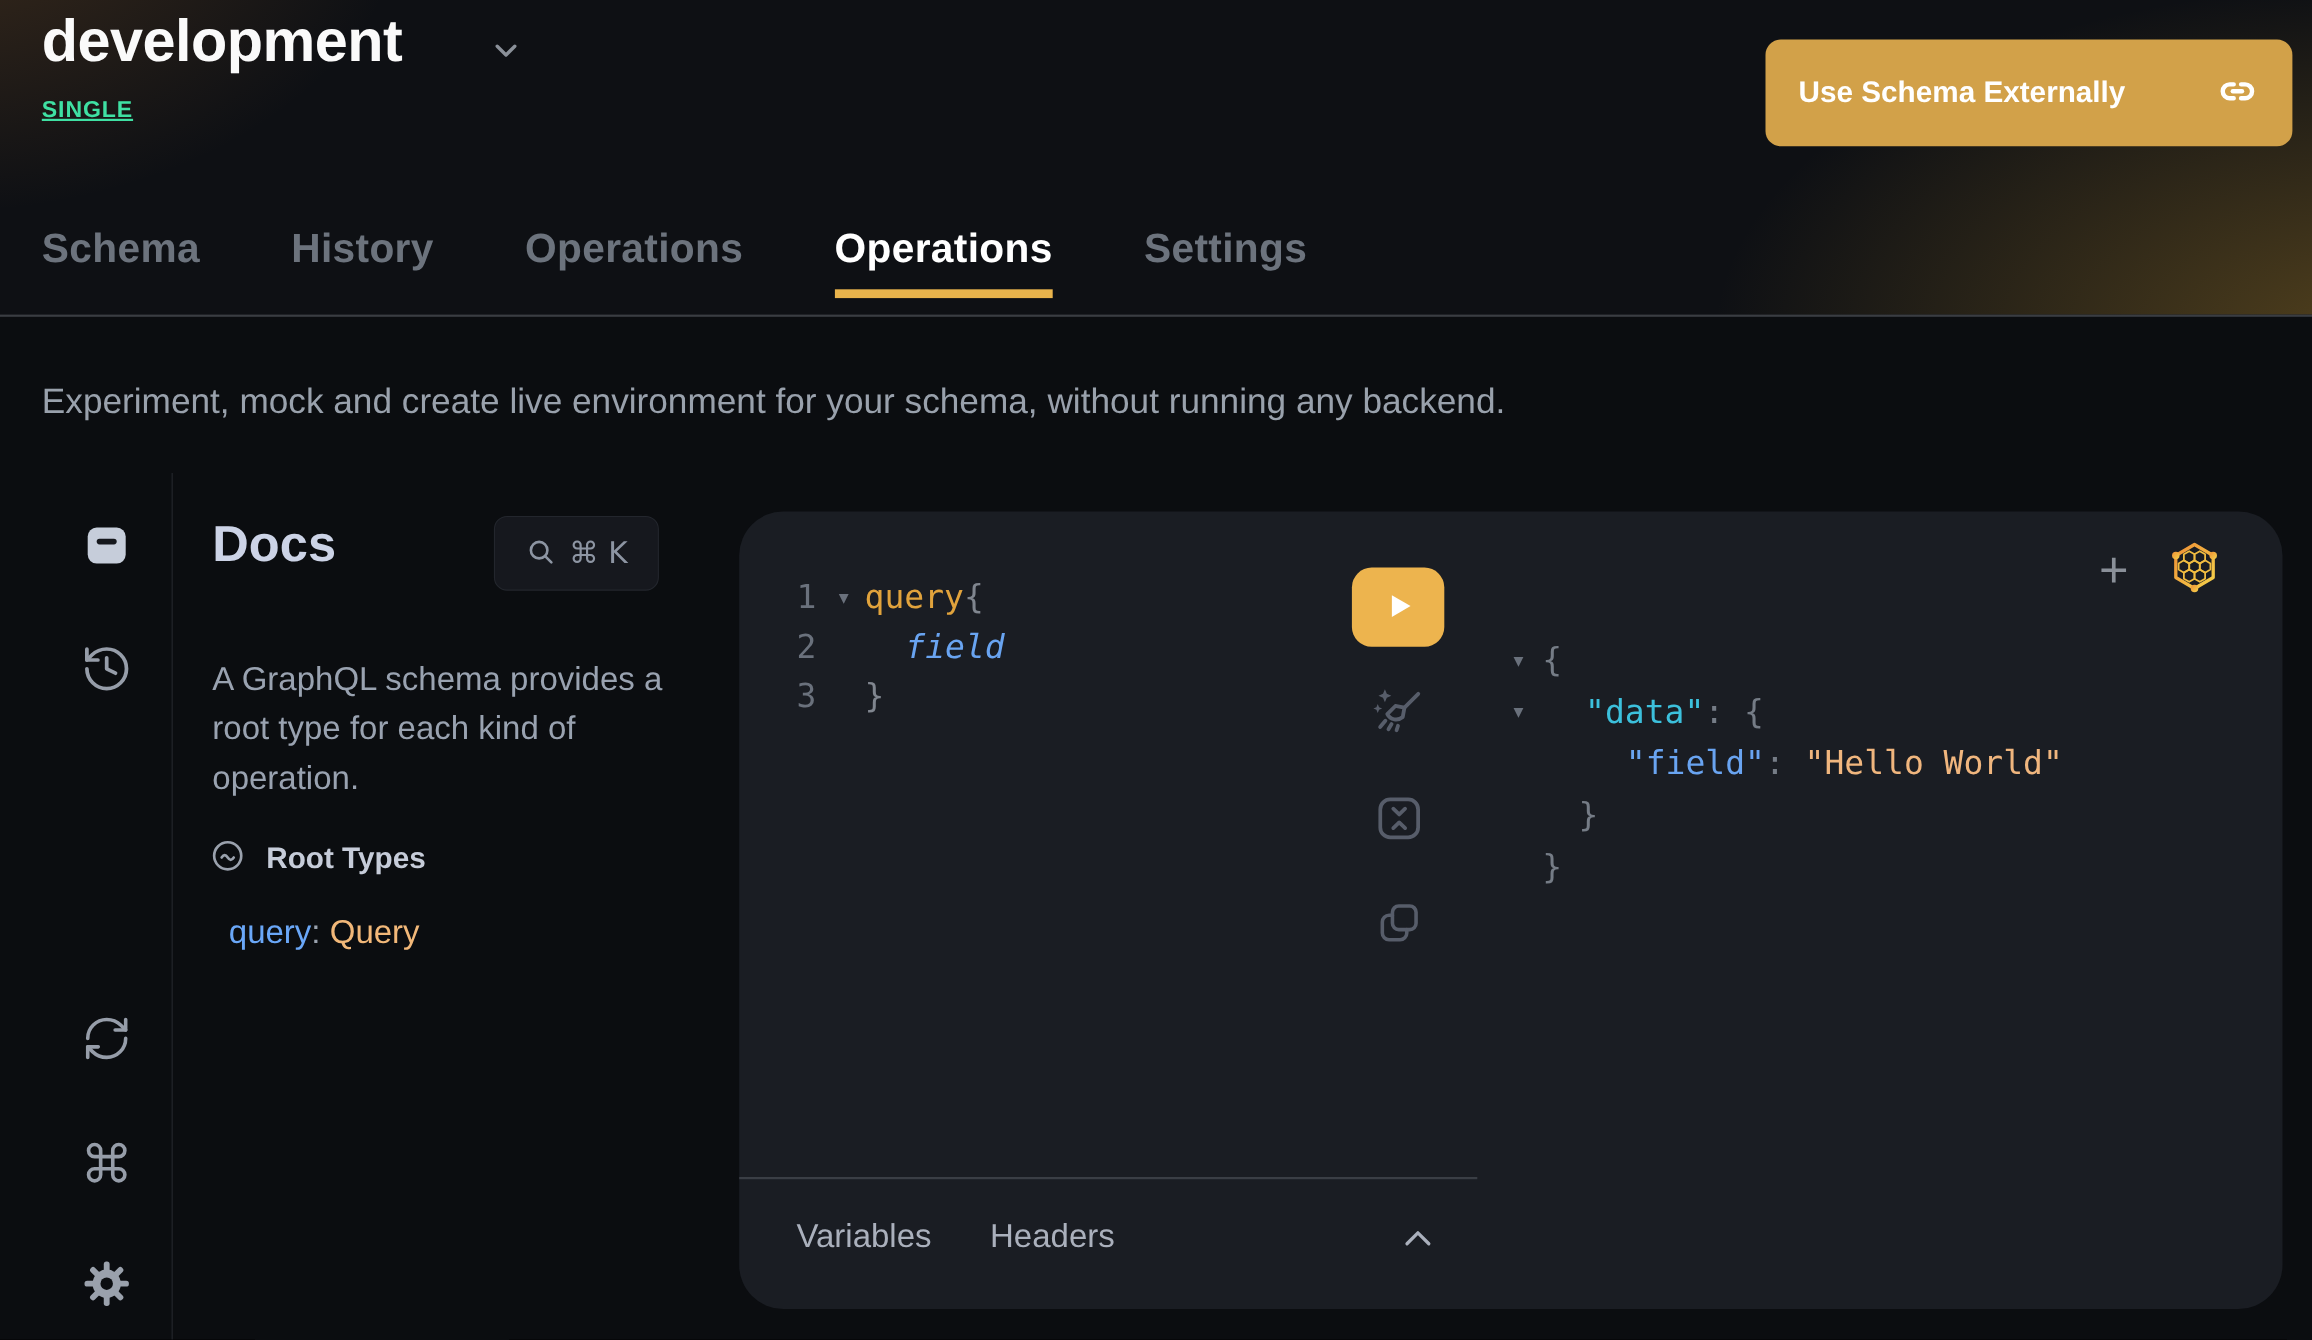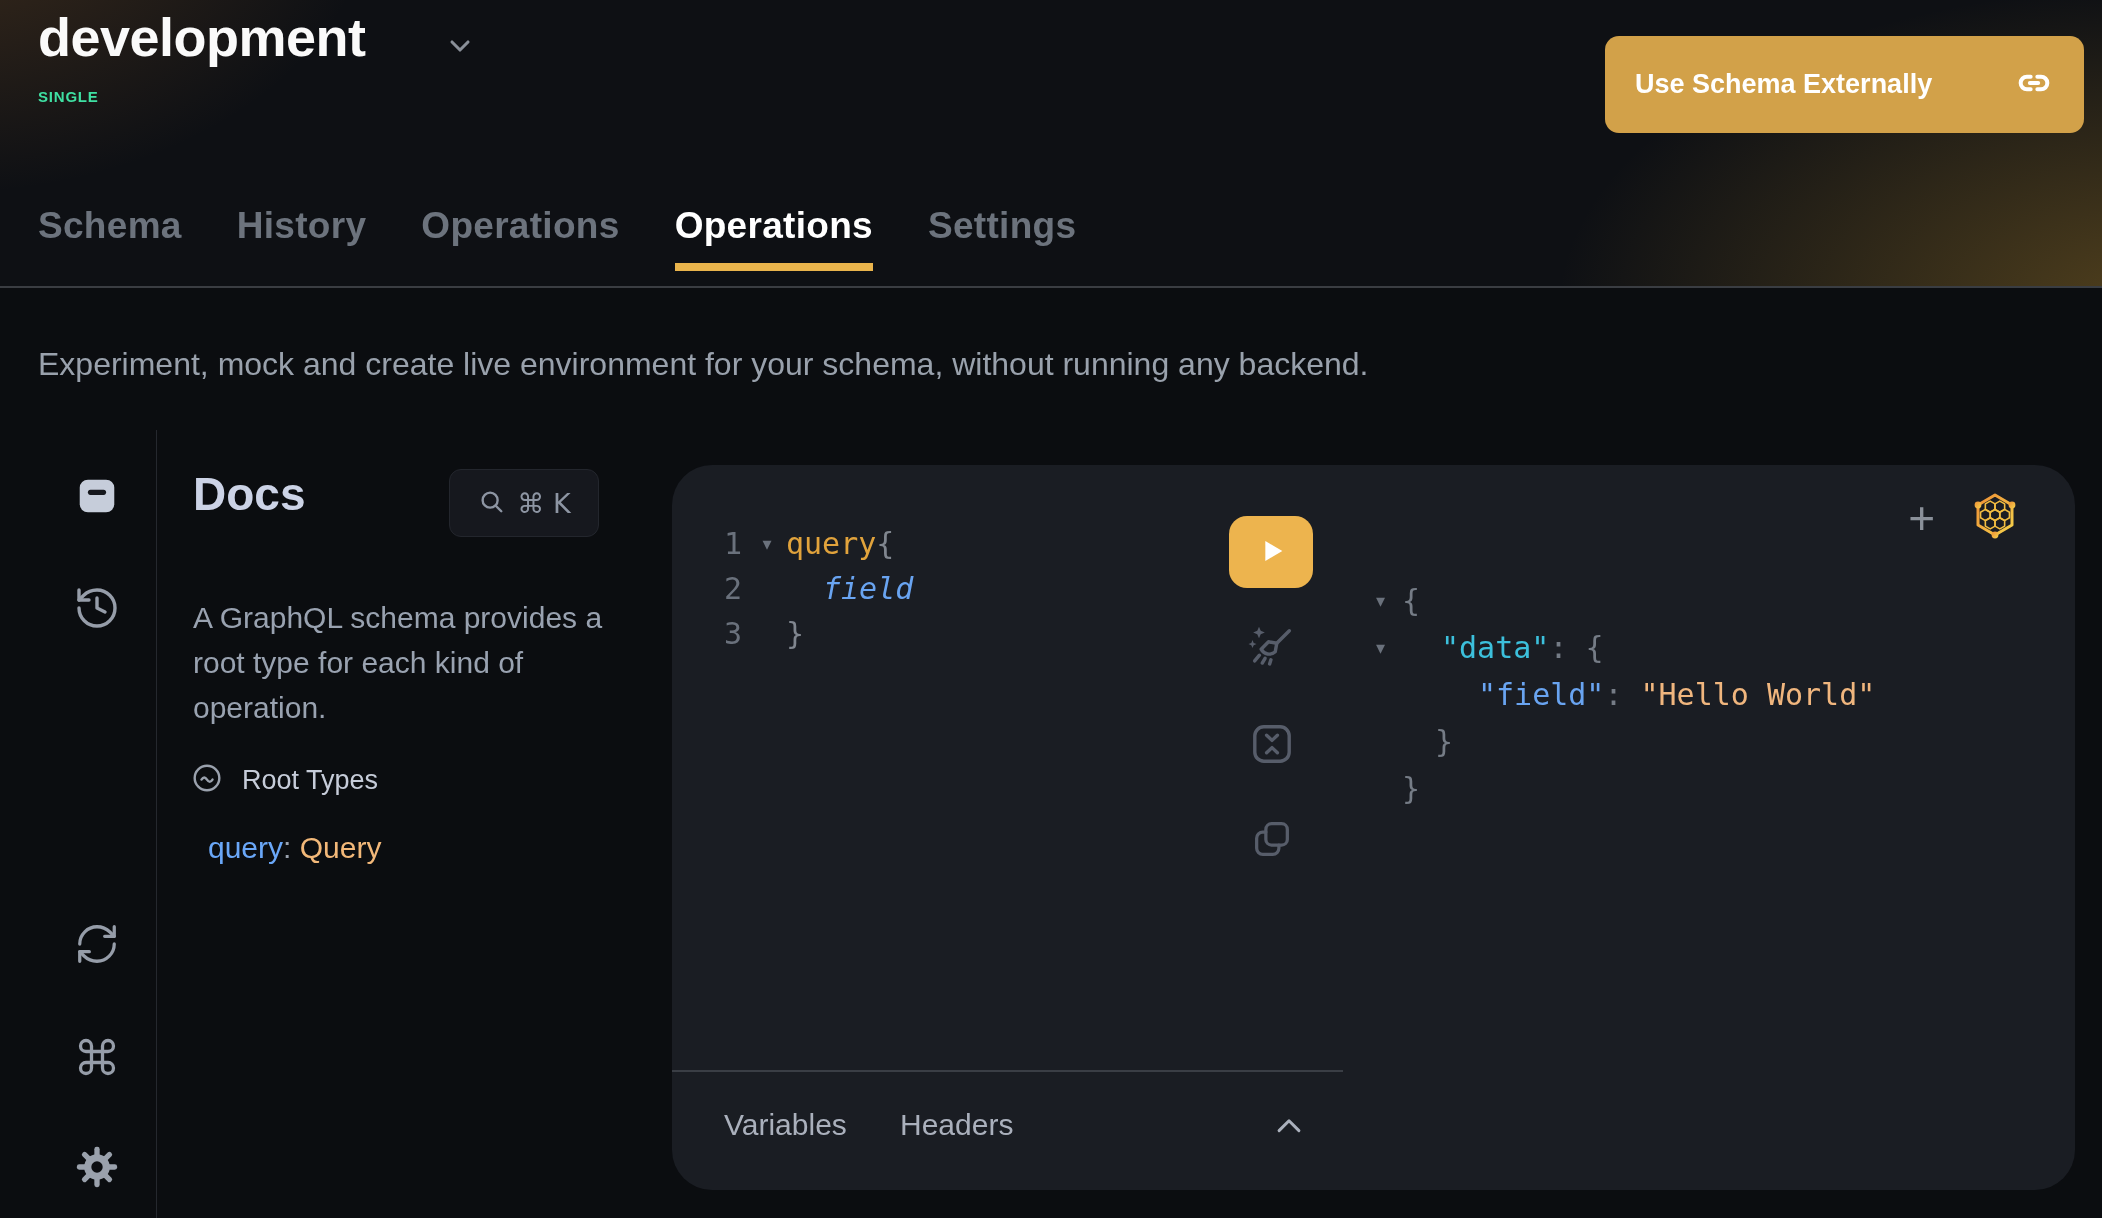--- a/index.html
+++ b/index.html
@@ -14,28 +14,28 @@
   .hdr {
     position:absolute; left:0; top:0; width:2102px; height:288px;
     background:
       radial-gradient(620px 420px at -60px -100px, rgba(150,98,44,0.35), rgba(150,98,44,0) 70%),
       radial-gradient(980px 520px at 103% 108%, rgba(164,124,40,0.45), rgba(164,124,40,0) 62%),
       #0e1014;
     border-bottom:2px solid #3a3d42;
   }
   .proj-title { position:absolute; left:38px; top:6px; font-size:54px; font-weight:800; letter-spacing:-0.5px; color:#fafafa; }
   .proj-chevron { position:absolute; left:444px; top:30px; }
-  .badge { position:absolute; left:38px; top:88px; font-size:15px; font-weight:700; letter-spacing:0.8px; color:#3fe0a3; }
+  .badge { position:absolute; left:38px; top:88px; font-size:21px; font-weight:700; letter-spacing:0.8px; color:#3fe0a3;text-decoration:underline; }
   .use-btn {
     position:absolute; left:1605px; top:36px; width:479px; height:97px;
     background:#d2a149; border:none; border-radius:14px; cursor:pointer;
     display:flex; align-items:center; justify-content:space-between; padding:0 30px;
   }
   .use-btn .lbl { font-size:27px; font-weight:700; color:#ffffff; }
-  .tabs { position:absolute; left:38px; top:205px; display:flex; gap:55px;justify-content:space-between; }
+  .tabs { position:absolute; left:38px; top:205px; display:flex; gap:83px;justify-content:space-between; }
   .tab { position:relative; font-size:37px; font-weight:700; color:#6c737d; padding-bottom:26px; cursor:pointer; letter-spacing:0.3px; }
   .tab.active { color:#ffffff; }
   .tab.active::after { content:""; position:absolute; left:0; right:0; bottom:2px; height:8px; background:#e9b44c; }
 
   .subtitle { position:absolute; left:38px; top:346px; font-size:32px; color:#99a1ac; }
 
   
   .content { position:absolute; left:0; top:425px; right:0; bottom:0; }
   .sidebar { position:absolute; left:0; top:5px; bottom:0; width:157px; border-right:1px solid #25282e; }
   .side-btn { position:absolute; left:71px; width:52px; height:52px; display:flex; align-items:center; justify-content:center; cursor:pointer; background:none; border:none; }
@@ -44,21 +44,21 @@
   .docs { position:absolute; left:157px; top:0; width:501px; bottom:0; }
   .docs-title { position:absolute; left:36px; top:42px; font-size:46px; font-weight:700; color:#ccd3e6; }
   .search-btn {
     position:absolute; left:292px; top:44px; width:150px; height:68px;
     background:#16181e; border:1px solid #23262d; border-radius:12px; cursor:pointer;
     display:flex; align-items:center; justify-content:center; gap:10px;
   }
   .search-shortcut { font-size:27px; color:#8d95a3; font-family:"DejaVu Sans", sans-serif; }
   .docs-desc { position:absolute; left:36px; top:170px; width:445px; font-size:30px; line-height:45px; color:#99a2b0; }
   .root-types { position:absolute; left:33px; top:336px; display:flex; align-items:center; gap:18px; }
-  .root-types .lbl { font-size:27px; font-weight:400; color:#c6ccd9; }
+  .root-types .lbl { font-size:27px; font-weight:700; color:#c6ccd9; }
   .root-type-row { position:absolute; left:51px; top:406px; font-size:30px; cursor:pointer; }
   .t-blue { color:#6aa7f8; } .t-colon { color:#9aa2ae; } .t-orange { color:#f2b879; }
 
   
   .panel { position:absolute; left:672px; top:40px; width:1403px; height:725px; background:#1a1d23; border-radius:40px; }
   .mono { font-family:"DejaVu Sans Mono", monospace; }
 
   .code { position:absolute; left:52px; top:56px; font-size:30px; }
   .crow { display:flex; align-items:center; height:45px; }
   .ln { color:#6a717c; width:24px; }

